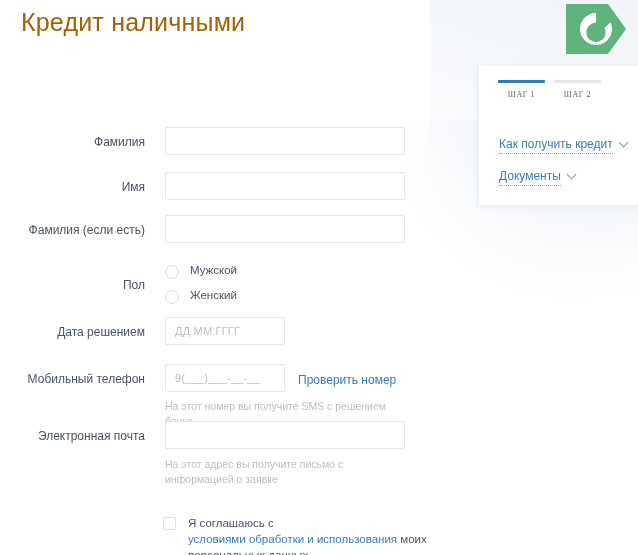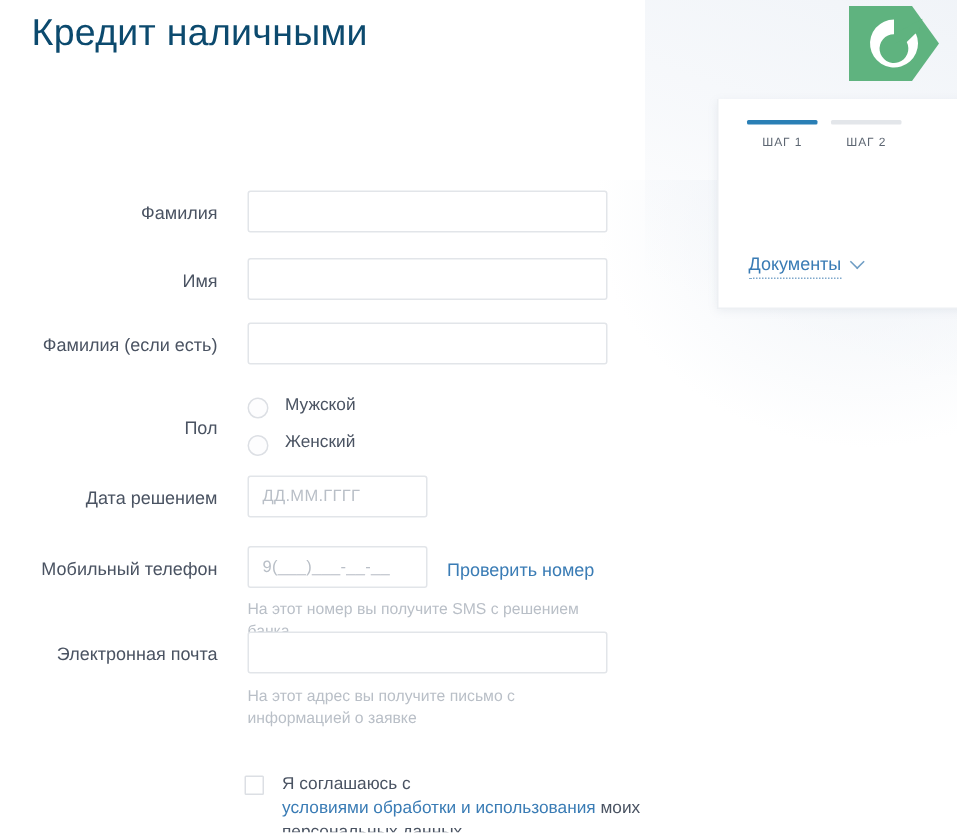--- a/index.html
+++ b/index.html
@@ -33,21 +33,21 @@
     background: radial-gradient(ellipse at 75% 10%, #eef2f7 0%, rgba(255,255,255,0) 70%);
     pointer-events: none;
   }
 
   
   .page-title {
     position: absolute;
     left: 21px; top: 8px;
     font-size: 25px;
     font-weight: 400;
-    color: #0c4a6e;
+    color: #a16207;
     letter-spacing: .2px;
     white-space: nowrap;
   }
   .section-title {
     position: absolute;
     left: 21px; top: 62px;
     font-size: 18px;
     font-weight: 400;
     color: #4a5362;
     white-space: nowrap;
@@ -150,21 +150,21 @@
   
   .panel {
     position: absolute;
     left: 478px; top: 66px;
     width: 170px; height: 140px;
     background: #ffffff;
     border: 1px solid #edf0f3;
     border-top: none;
     box-shadow: 0 1px 6px rgba(120,140,165,.13);
   }
-  .tabs { position: absolute; left: 19px; top: 14px; width: 140px; height: 30px; }
+  .tabs { position: absolute; left: 19px; top: 14px; width: 140px; height: 30px; font-family: Liberation Serif, serif; }
   .tab { position: absolute; top: 0; width: 47px; }
   .tab .bar { height: 3px; width: 47px; border-radius: 1px; }
   .tab.active .bar { background: #2a7fb5; }
   .tab.inactive .bar { background: #e3e6ea; }
   .tab .tab-label {
     margin-top: 7px;
     display: block;
     text-align: center;
     font-size: 8px;
     letter-spacing: .6px;
@@ -228,20 +228,23 @@
       <div class="tab t1 active">
         <div class="bar"></div>
         <span class="tab-label">ШАГ 1</span>
       </div>
       <div class="tab t2 inactive">
         <div class="bar"></div>
         <span class="tab-label">ШАГ 2</span>
       </div>
     </div>
 
+    <div class="panel-link" style="top:71px;">
+      <span class="txt">Как получить кредит</span><span class="chev"></span>
+    </div>
 
     <div class="panel-link" style="top:103px;">
       <span class="txt">Документы</span><span class="chev"></span>
     </div>
   </div>
 
   <div class="form">
 
     <div class="row" style="top:127px;">
       <div class="lbl" style="top:8px;">Фамилия</div>

